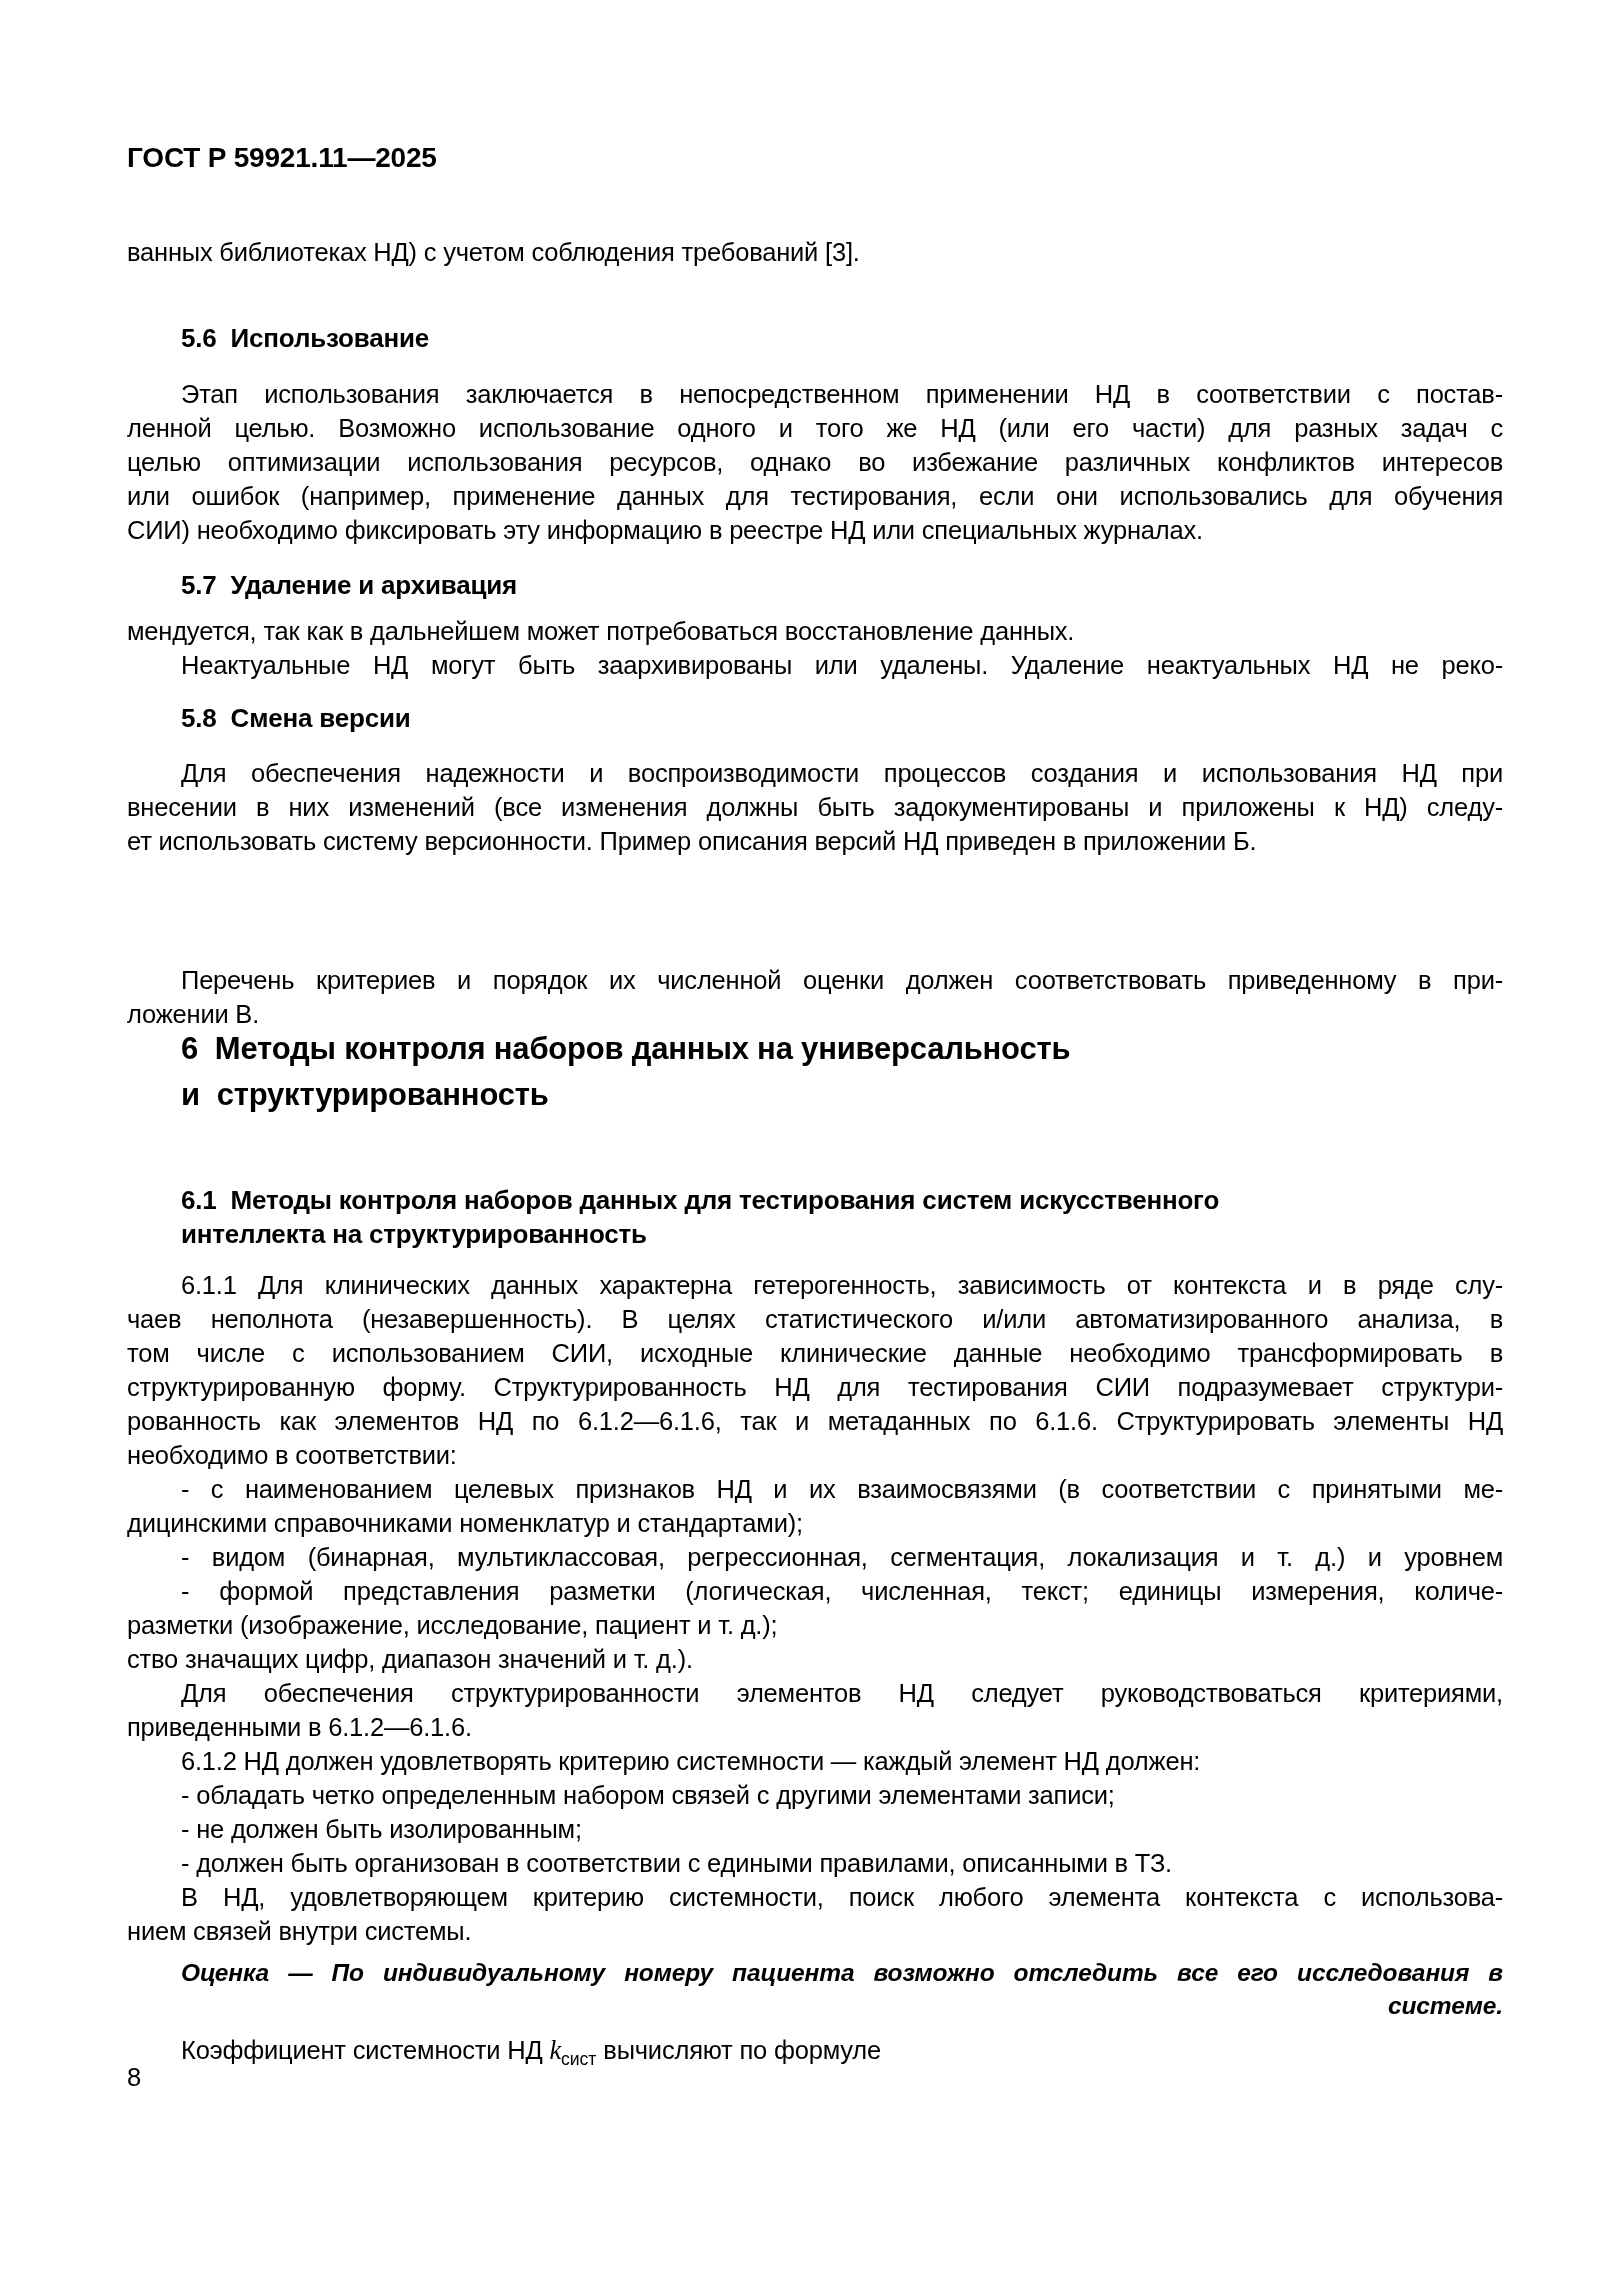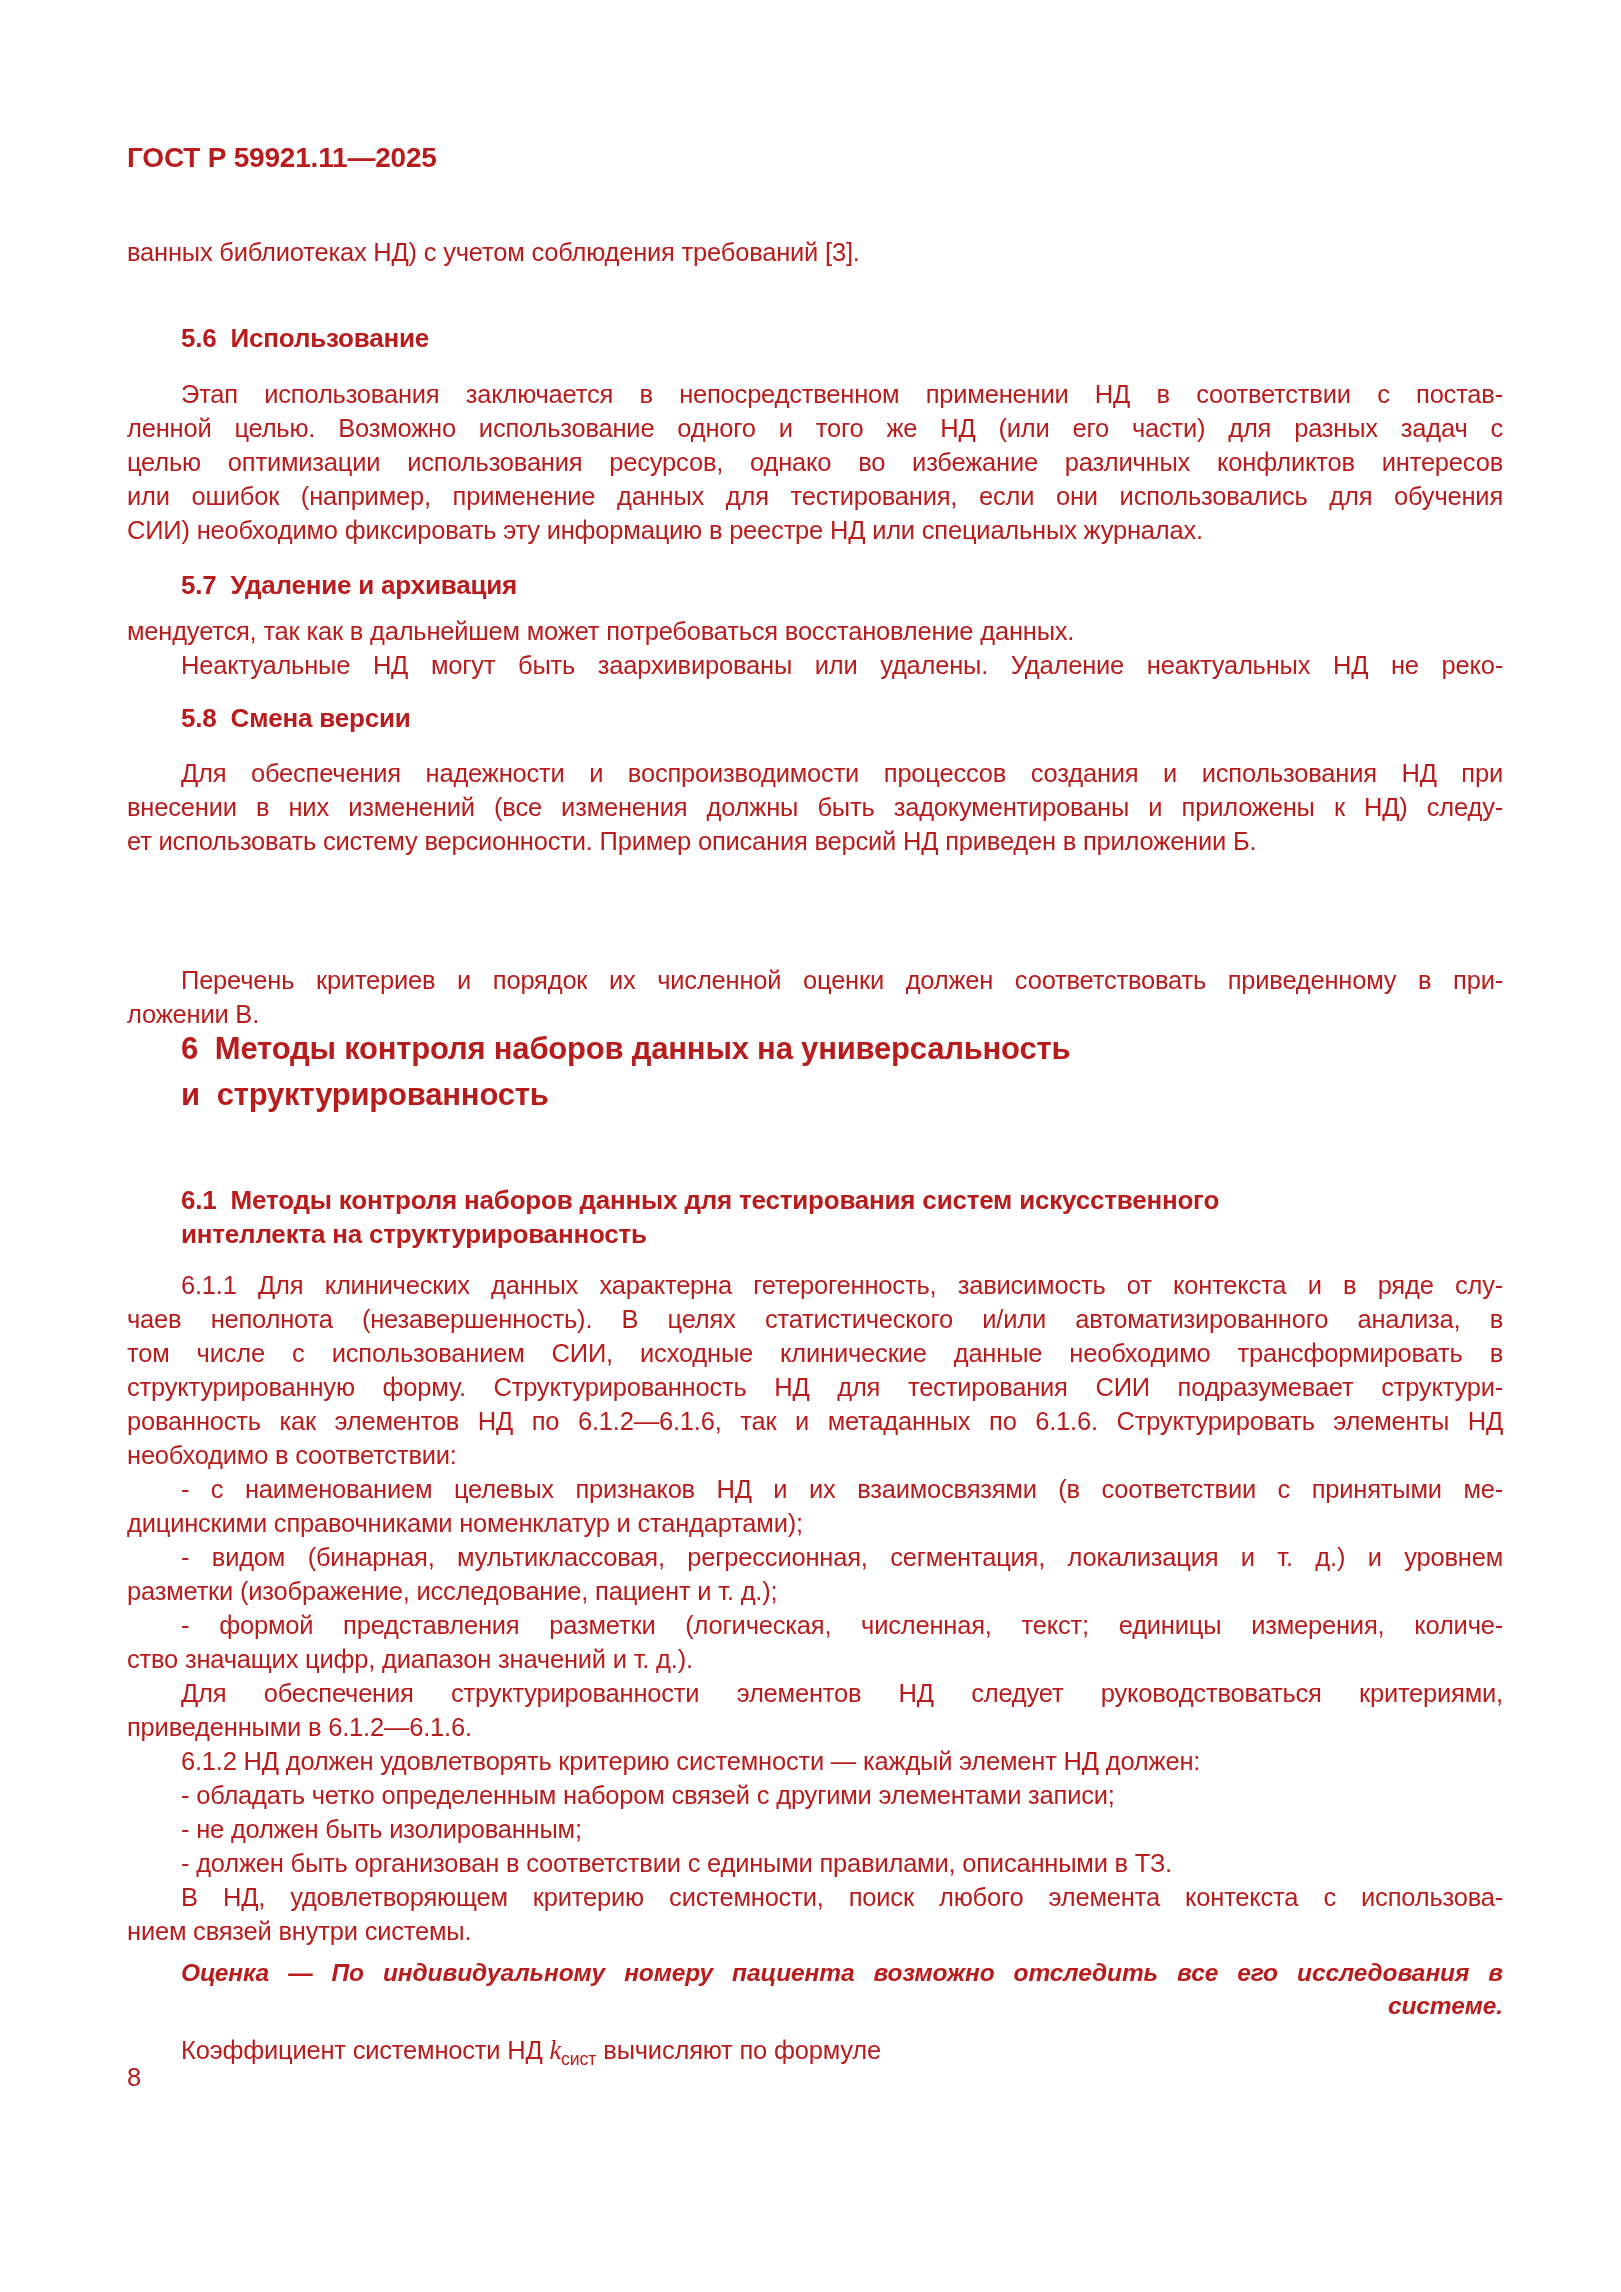--- a/index.html
+++ b/index.html
@@ -2,21 +2,21 @@
 <html><head>
 <meta charset="utf-8">
 <style>
   html,body { margin:0; padding:0; background:#e8e8e8; }
   .page {
     position:relative;
     width:1621px; height:2293px;
     margin:0 auto;
     background:#ffffff;
     font-family:"Liberation Sans", sans-serif;
-    color:#b91c1c;
+    color:#000000;
     overflow:hidden;
   }
   .blk { position:absolute; left:127px; width:1376px; }
   .ln  { font-size:25.5px; line-height:34px; letter-spacing:-0.2px; }
   .j   { text-align:justify; text-align-last:justify; }
   .ind { text-indent:54px; }
   .hln {
     font-weight:bold; white-space:pre-wrap;
     padding-left:54px; font-size:26px; line-height:34px;
     letter-spacing:-0.2px;
@@ -92,22 +92,22 @@
     <div class="ln j ind">6.1.1 Для клинических данных характерна гетерогенность, зависимость от контекста и в ряде слу-</div>
     <div class="ln j">чаев неполнота (незавершенность). В целях статистического и/или автоматизированного анализа, в</div>
     <div class="ln j">том числе с использованием СИИ, исходные клинические данные необходимо трансформировать в</div>
     <div class="ln j">структурированную форму. Структурированность НД для тестирования СИИ подразумевает структури-</div>
     <div class="ln j">рованность как элементов НД по 6.1.2—6.1.6, так и метаданных по 6.1.6. Структурировать элементы НД</div>
     <div class="ln">необходимо в соответствии:</div>
 
     <div class="ln j ind">- с наименованием целевых признаков НД и их взаимосвязями (в соответствии с принятыми ме-</div>
     <div class="ln">дицинскими справочниками номенклатур и стандартами);</div>
     <div class="ln j ind">- видом (бинарная, мультиклассовая, регрессионная, сегментация, локализация и т. д.) и уровнем</div>
+    <div class="ln j ind">- формой представления разметки (логическая, численная, текст; единицы измерения, количе-</div>
     <div class="ln">разметки (изображение, исследование, пациент и т. д.);</div>
-    <div class="ln j ind">- формой представления разметки (логическая, численная, текст; единицы измерения, количе-</div>
     <div class="ln">ство значащих цифр, диапазон значений и т. д.).</div>
 
     <div class="ln j ind">Для обеспечения структурированности элементов НД следует руководствоваться критериями,</div>
     <div class="ln">приведенными в 6.1.2—6.1.6.</div>
 
     <div class="ln ind">6.1.2  НД должен удовлетворять критерию системности — каждый элемент НД должен:</div>
     <div class="ln ind">- обладать четко определенным набором связей с другими элементами записи;</div>
     <div class="ln ind">- не должен быть изолированным;</div>
     <div class="ln ind">- должен быть организован в соответствии с едиными правилами, описанными в ТЗ.</div>
 

